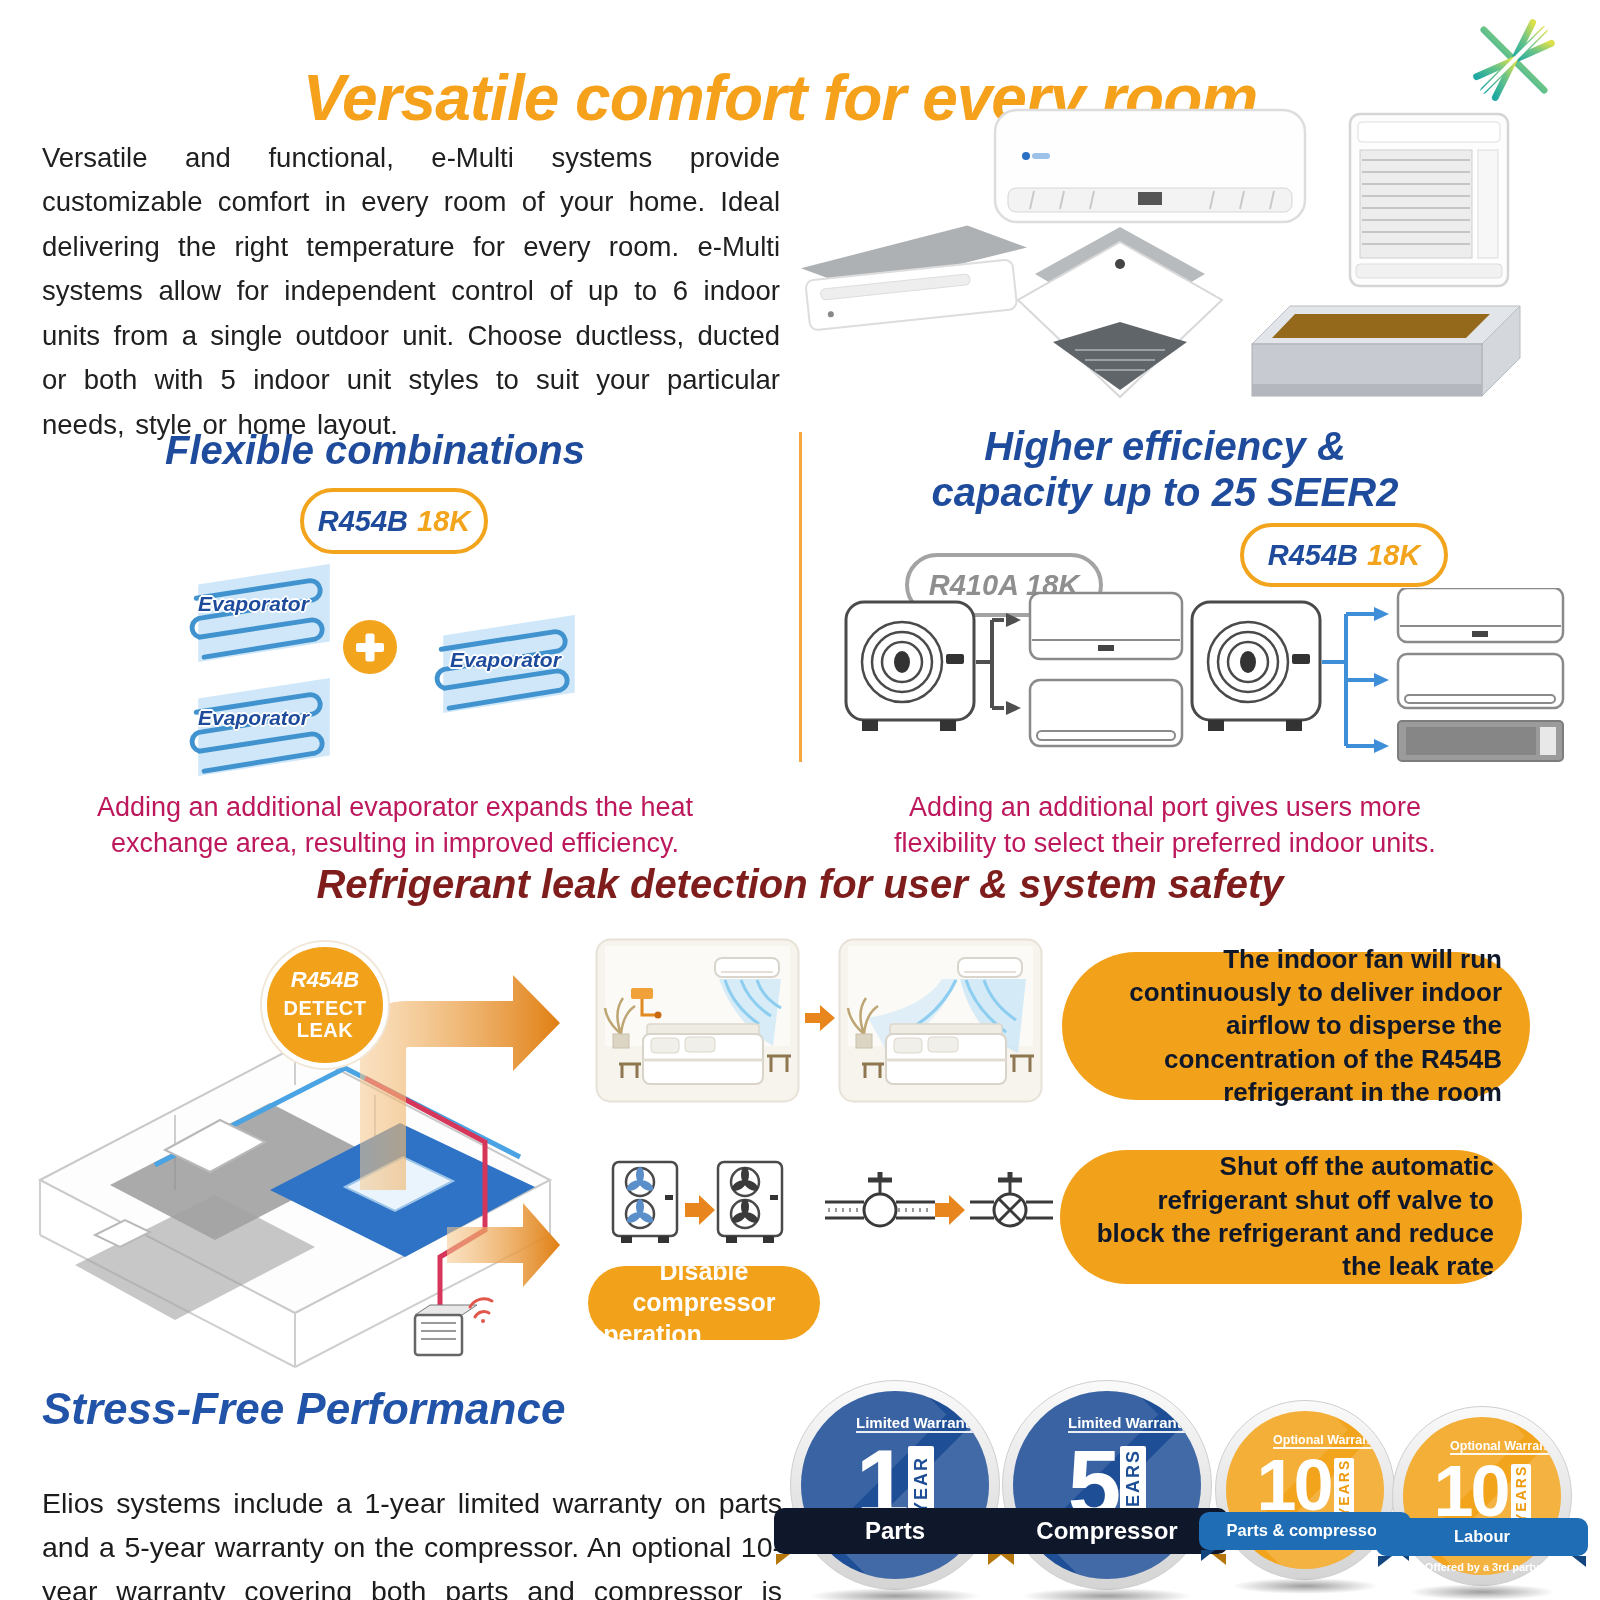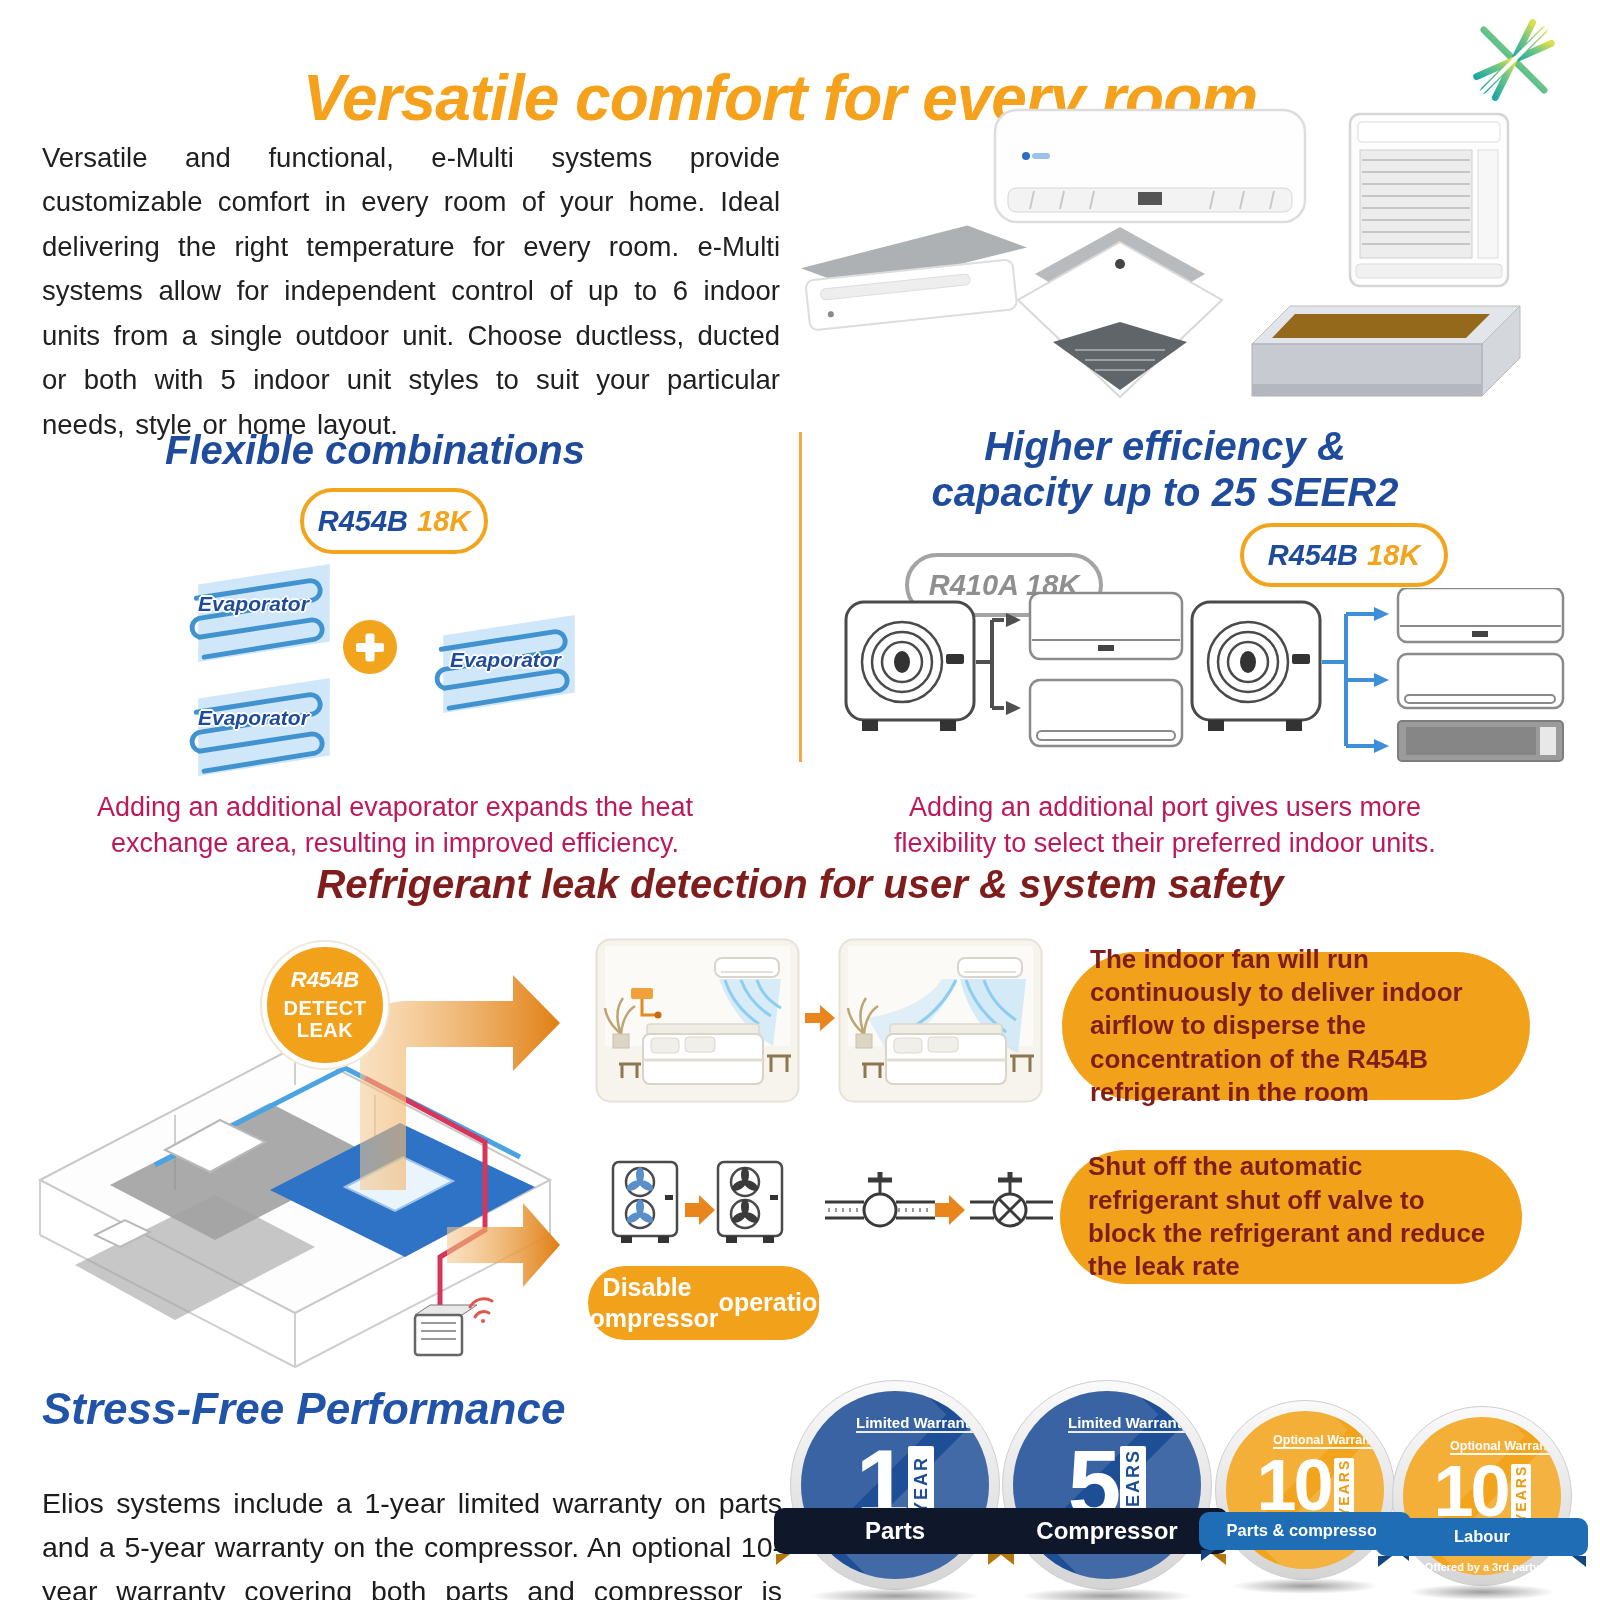--- a/index.html
+++ b/index.html
@@ -36,28 +36,28 @@
 
   
   .leak-heading{position:absolute;left:0;top:862px;width:1600px;text-align:center;
                 font-size:40px;font-weight:800;font-style:italic;color:#7f1d1d;}
   .detect-badge{position:absolute;left:262px;top:942px;width:116px;height:116px;border-radius:50%;
                 background:#F2A11B;border:5px solid #fff;box-shadow:0 0 0 2px #f0e7d8;
                 display:flex;flex-direction:column;align-items:center;justify-content:center;
                 color:#fff;text-align:center;line-height:1.12;z-index:5;}
   .detect-badge .r{font-size:22px;font-weight:800;font-style:italic;margin-bottom:4px;}
   .detect-badge .d{font-size:20px;font-weight:700;letter-spacing:.5px;}
-  .callout{position:absolute;background:#F2A11B;color:#7f1d1d;font-weight:700;
-           display:flex;align-items:center;justify-content:center;text-align:left;
+  .callout{position:absolute;background:#F2A11B;color:#0f172a;font-weight:700;
+           display:flex;align-items:center;justify-content:center;text-align:right;
            font-size:26px;line-height:1.28;padding:0 28px;box-sizing:border-box;}
   .co1{left:1062px;top:952px;width:468px;height:148px;border-radius:74px;}
   .co2{left:1060px;top:1150px;width:462px;height:134px;border-radius:67px;}
   .disable-badge{position:absolute;left:588px;top:1266px;width:232px;height:74px;border-radius:37px;
            background:#F2A11B;color:#fff;font-weight:700;font-size:25px;line-height:1.25;
-           display:flex;flex-direction:row;align-items:center;justify-content:center;text-align:center;}
+           display:flex;flex-direction:column;align-items:flex-start;justify-content:center;text-align:center;}
 
   
   .perf-heading{position:absolute;left:42px;top:1384px;font-size:44px;font-weight:800;
                 font-style:italic;color:#2153A8;}
   .perf-body{position:absolute;left:42px;top:1452px;width:740px;font-size:28.5px;line-height:1.56;
              text-align:justify;color:#1c1c1c;}
 
   
   .wb{position:absolute;}
   .wb-ring{position:absolute;inset:0;border-radius:50%;

